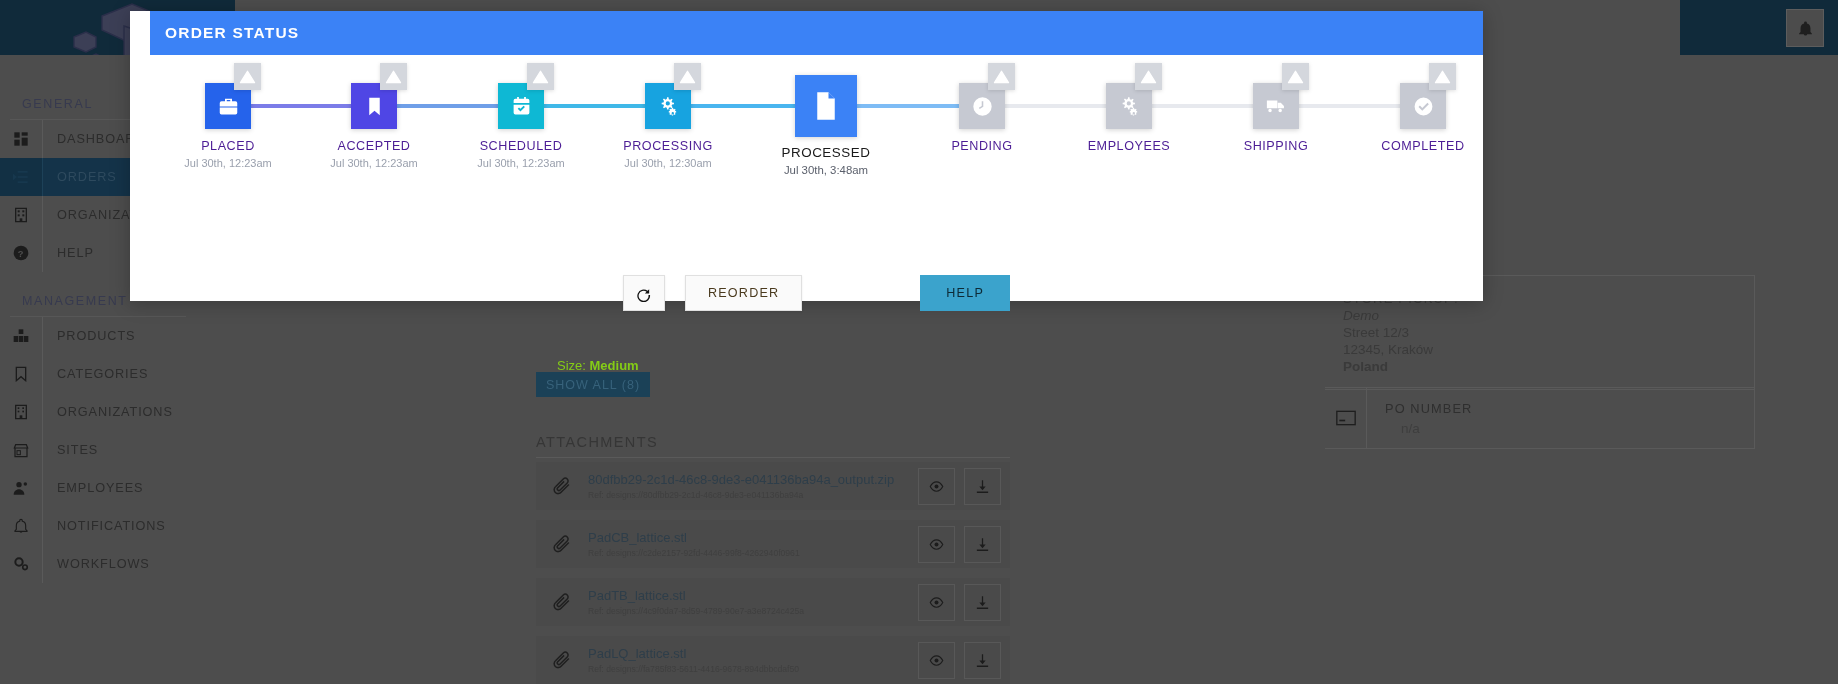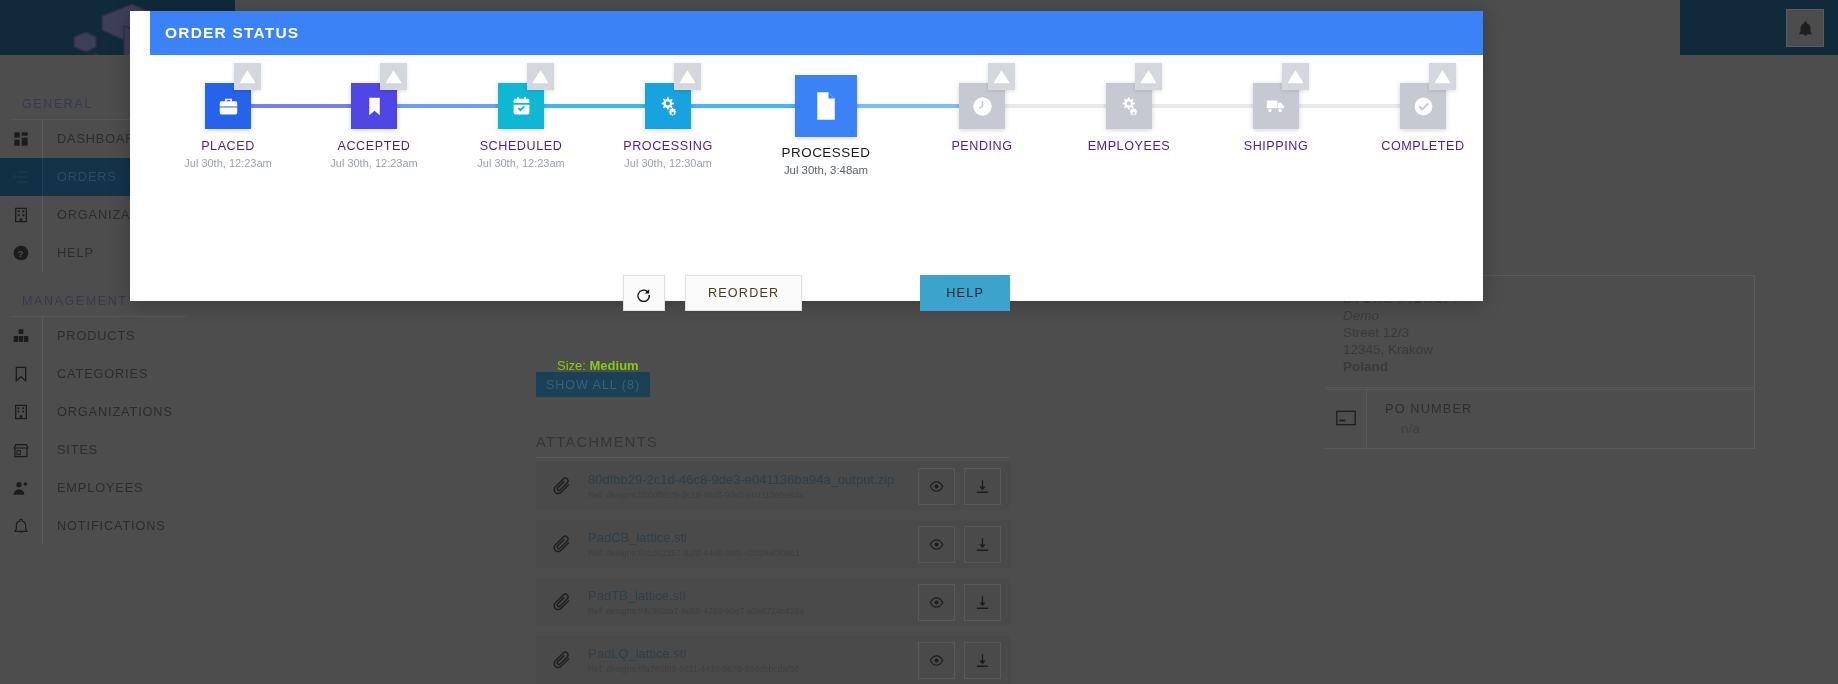--- a/index.html
+++ b/index.html
@@ -319,20 +319,29 @@
       <div class="side-item">
         <div class="ic">
           <svg viewBox="0 0 24 24">
               <path d="M12 22a2.4 2.4 0 0 0 2.4-2.2H9.6A2.4 2.4 0 0 0 12 22z"></path>
               <path d="M19 17v-5.5c0-3.3-2-6-5-6.6V4a2 2 0 1 0-4 0v.9C7 5.5 5 8.2 5 11.5V17l-2 2v1h18v-1z" fill="none" stroke="#1c1c1c" stroke-width="1.7"></path>
             </svg>
         </div>
         <div class="lbl">NOTIFICATIONS</div>
       </div>
 
+      <div class="side-item">
+        <div class="ic">
+          <svg viewBox="0 0 24 24">
+              <circle cx="9" cy="9" r="5.5" fill="none" stroke="#1c1c1c" stroke-width="3"></circle>
+              <circle cx="18" cy="17" r="3.4" fill="none" stroke="#1c1c1c" stroke-width="2.4"></circle>
+            </svg>
+        </div>
+        <div class="lbl">WORKFLOWS</div>
+      </div>
     </div>
 
     <div class="detail-line size-row">
       <span>Size:</span>
       <b>Medium</b>
     </div>
 
     <div class="showall-btn">SHOW ALL (8)</div>
 
 

